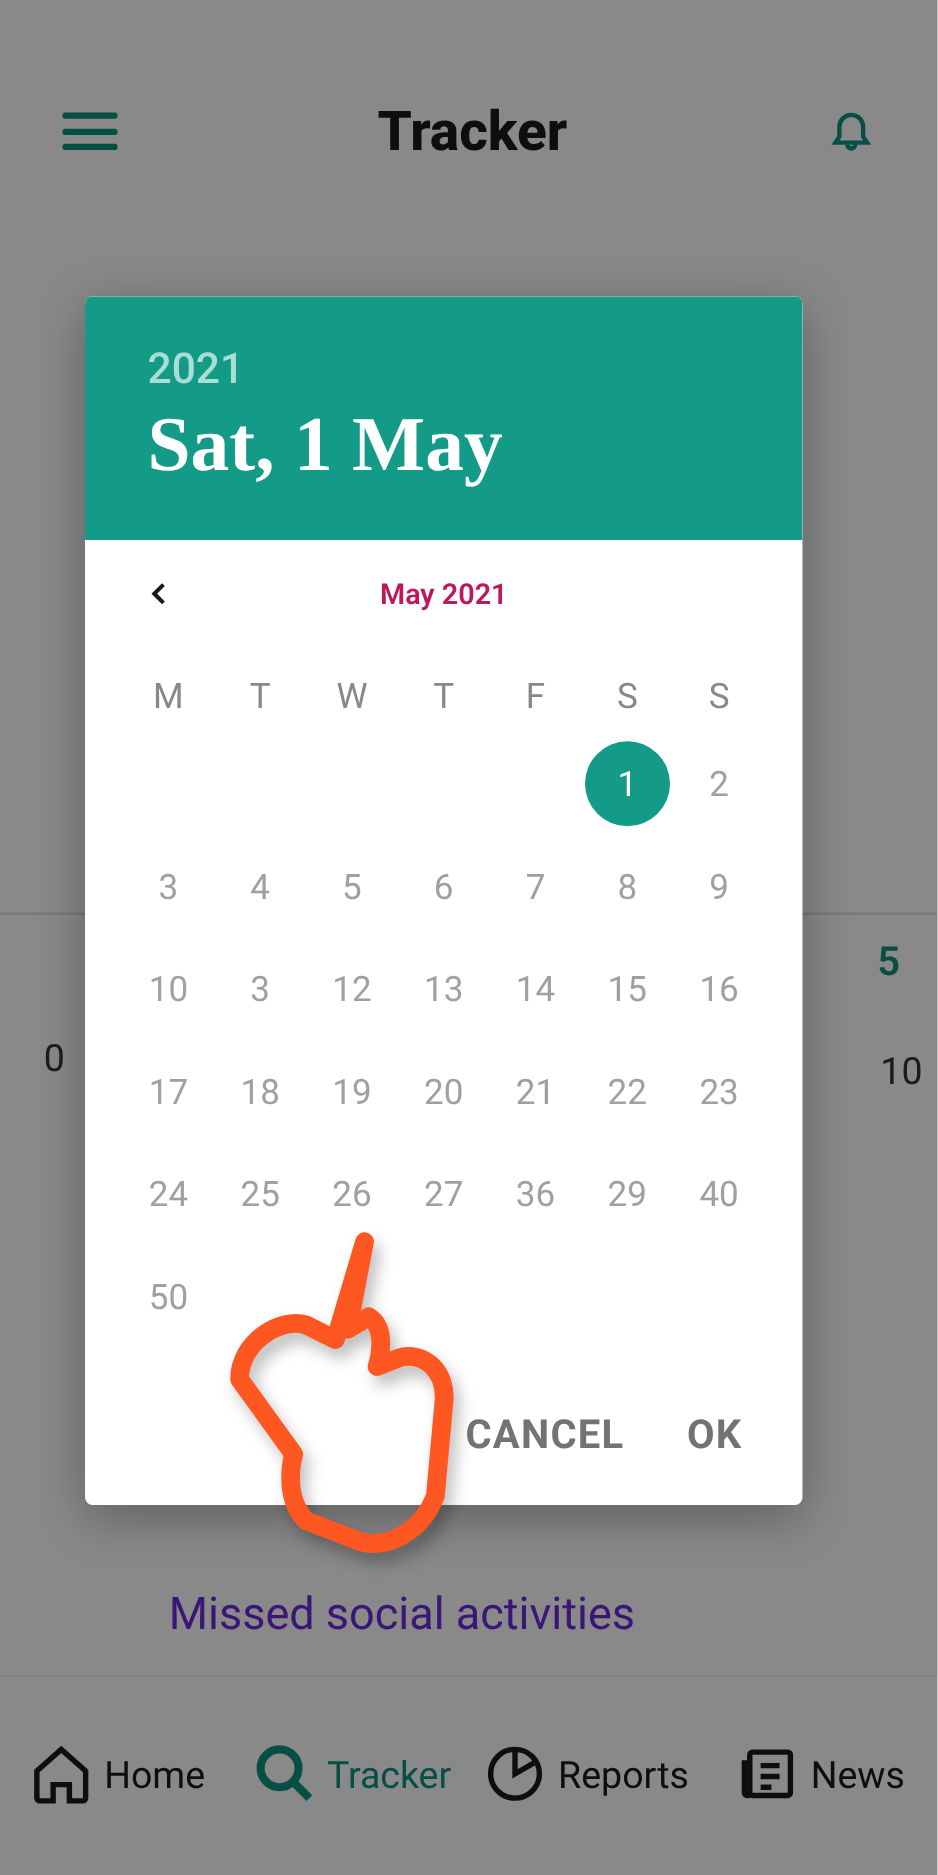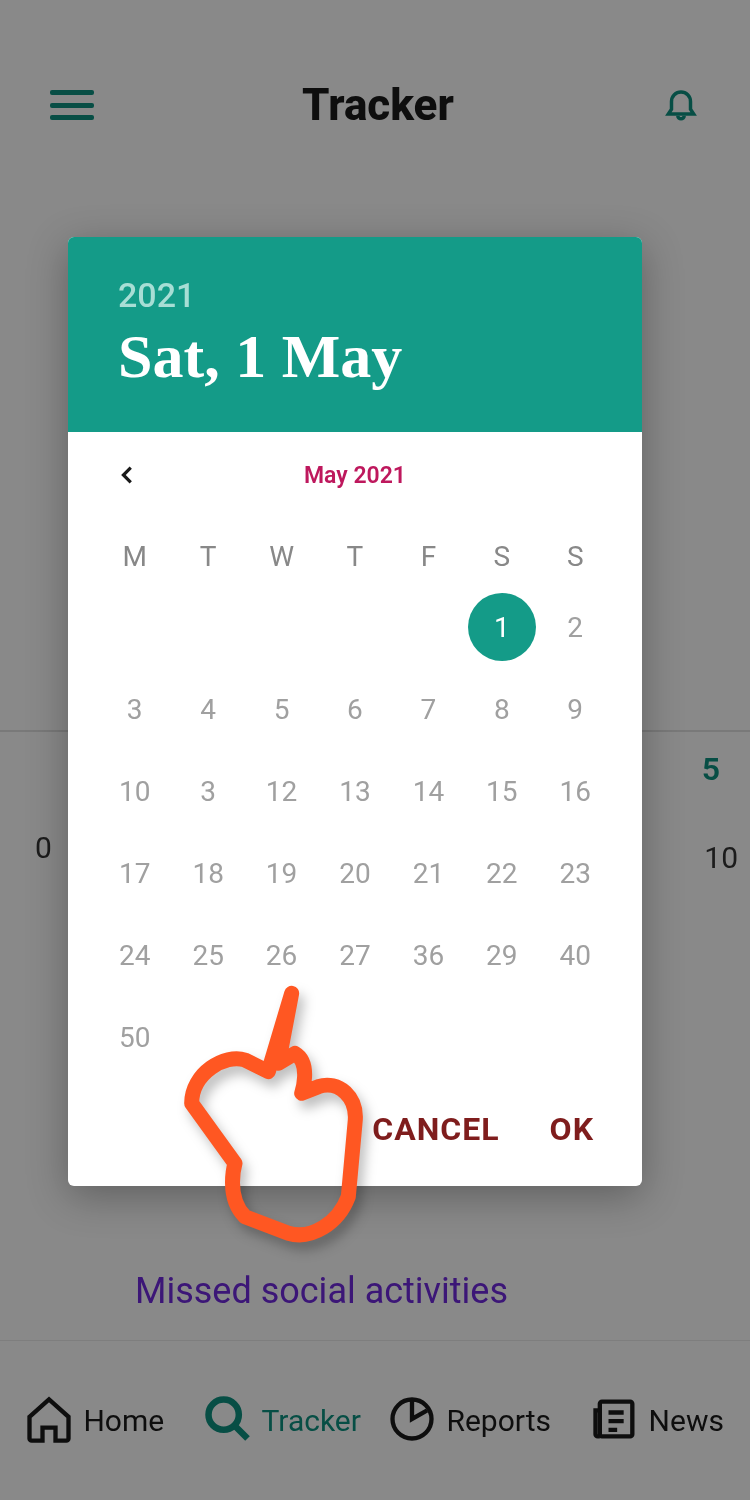--- a/index.html
+++ b/index.html
@@ -45,21 +45,21 @@
 
   .cal-grid { padding:18px 30px 10px 30px; }
   .cal-row { display:flex; }
   .cal-cell { flex:1; height:82px; display:flex; align-items:center; justify-content:center; font-size:28px; color:#a0a0a0; }
   .cal-head .cal-cell { color:#888; font-size:28px; height:60px; }
   .cal-cell.selected { position:relative; color:#fff; }
   .cal-cell.selected::before { content:''; position:absolute; width:68px; height:68px; border-radius:50%; background:#149b88; z-index:0; }
   .cal-cell.selected span { position:relative; z-index:1; }
 
   .modal-actions { display:flex; justify-content:flex-end; gap:50px; padding:22px 48px 38px 38px; }
-  .modal-btn { font-size:32px; font-weight:700; color:#7f1d1d; letter-spacing:1px; background:none; border:none; }
+  .modal-btn { font-size:32px; font-weight:700; color:#737373; letter-spacing:1px; background:none; border:none;margin-top:18px; }
 
   
   .pointer-hand { position:absolute; left:175px; top:980px; width:200px; height:260px; pointer-events:none; filter: drop-shadow(5px 8px 6px rgba(0,0,0,0.25)); }
 </style>
 </head>
 <body>
 
 <div class="app">
 
   <div class="header">

